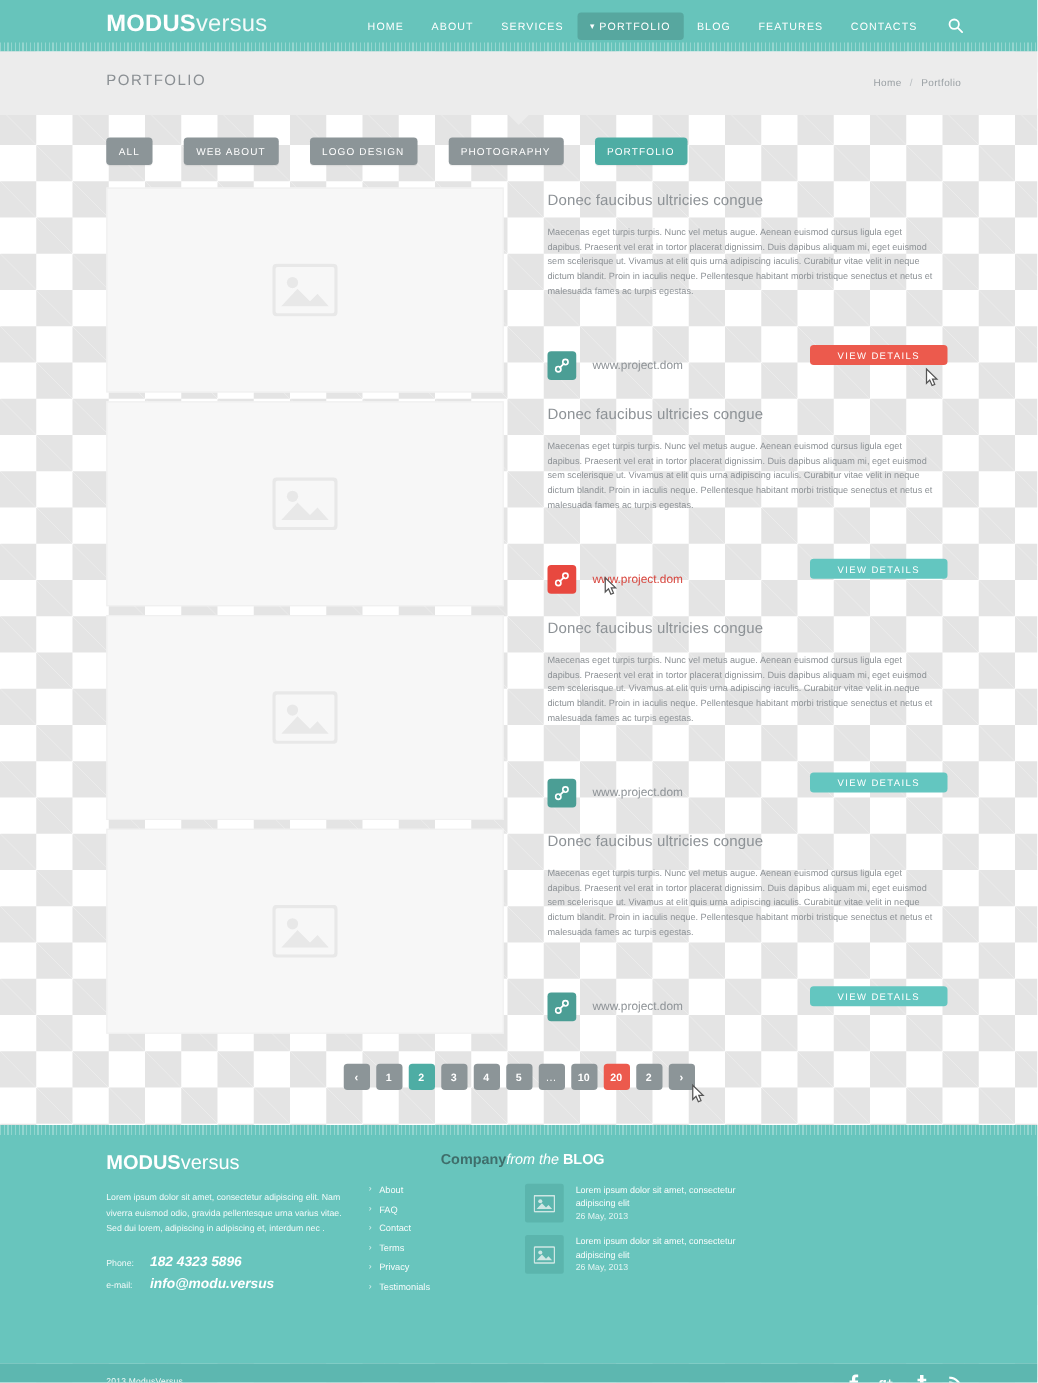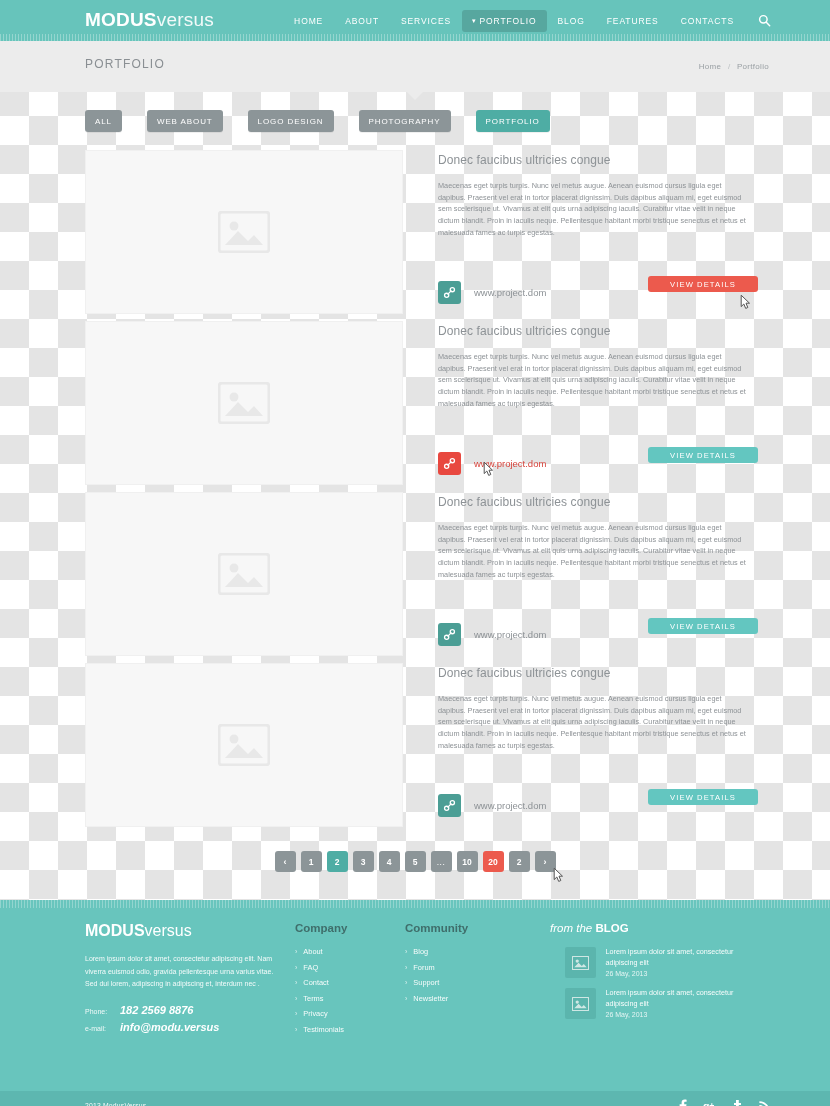--- a/index.html
+++ b/index.html
@@ -302,21 +302,21 @@
       rgba(0,0,0,0) 1px, rgba(0,0,0,0) 3px);
     opacity: .7;
   }
   .footer-inner {
     position: relative;
     width: 720px;
     margin: 0 auto;
     display: flex;
   }
   .fcol-about { width: 240px; padding-left: 30px; }
-  .fcol-company { width: 110px; }
+  .fcol-company { width: 110px; text-align: right; }
   .fcol-community { width: 145px; }
   .fcol-blog { width: 215px; }
 
   .flogo {
     font-size: 16px;
     color: #ffffff;
     margin-bottom: 13px;
   }
   .flogo .b { font-weight: bold; }
 
@@ -612,21 +612,21 @@
     <div class="ruler-top"></div>
     <div class="footer-inner">
 
       <div class="fcol-about">
         <div class="flogo">
           <span class="b">MODUS</span><span>versus</span>
         </div>
         <div class="fabout">Lorem ipsum dolor sit amet, consectetur adipiscing elit. Nam viverra euismod odio, gravida pellentesque urna varius vitae. Sed dui lorem, adipiscing in adipiscing et, interdum nec .</div>
         <div class="fcontact-row">
           <span class="fcontact-label">Phone:</span>
-          <span class="fcontact-val">182 2569 8876</span>
+          <span class="fcontact-val">182 4323 5896</span>
         </div>
         <div class="fcontact-row">
           <span class="fcontact-label">e-mail:</span>
           <span class="fcontact-val">info@modu.versus</span>
         </div>
       </div>
 
       <div class="fcol-company">
         <div class="fhead">Company</div>
         <div class="flink">
@@ -648,39 +648,20 @@
         <div class="flink">
             <span class="chev">›</span>
             <span>Privacy</span>
           </div>
         <div class="flink">
             <span class="chev">›</span>
             <span>Testimonials</span>
           </div>
       </div>
 
-      <div class="fcol-community">
-        <div class="fhead">Community</div>
-        <div class="flink">
-            <span class="chev">›</span>
-            <span>Blog</span>
-          </div>
-        <div class="flink">
-            <span class="chev">›</span>
-            <span>Forum</span>
-          </div>
-        <div class="flink">
-            <span class="chev">›</span>
-            <span>Support</span>
-          </div>
-        <div class="flink">
-            <span class="chev">›</span>
-            <span>Newsletter</span>
-          </div>
-      </div>
 
       <div class="fcol-blog">
         <div class="fblog-head">
           <span class="it">from the</span>
           <span class="b">BLOG</span>
         </div>
         <div class="bpost">
           <div class="bthumb">
             <svg width="17" height="14" viewBox="0 0 52 42">
                 <rect x="1" y="1" width="50" height="40" rx="3" fill="none" stroke="#cfe7e4" stroke-width="4"></rect>

